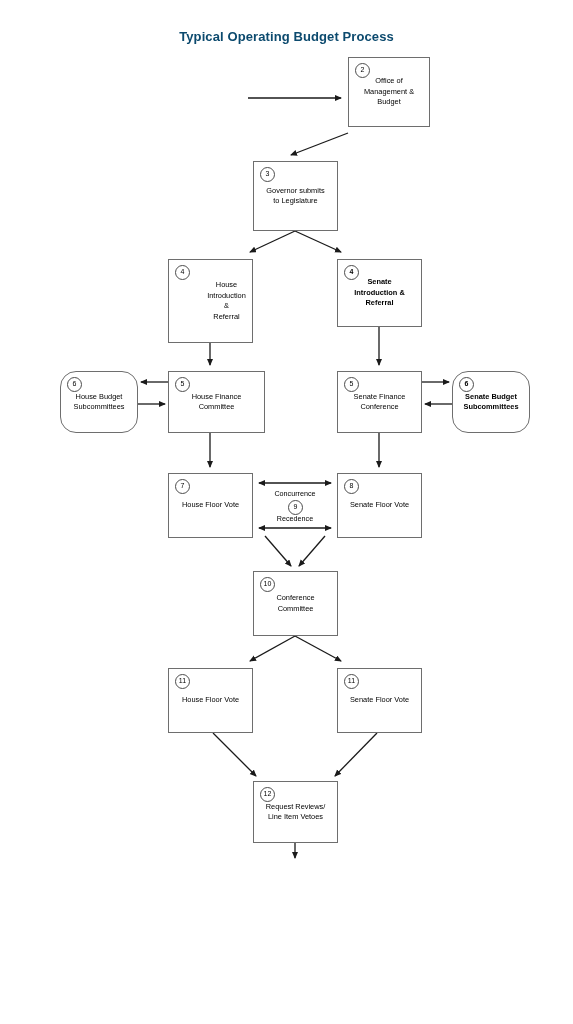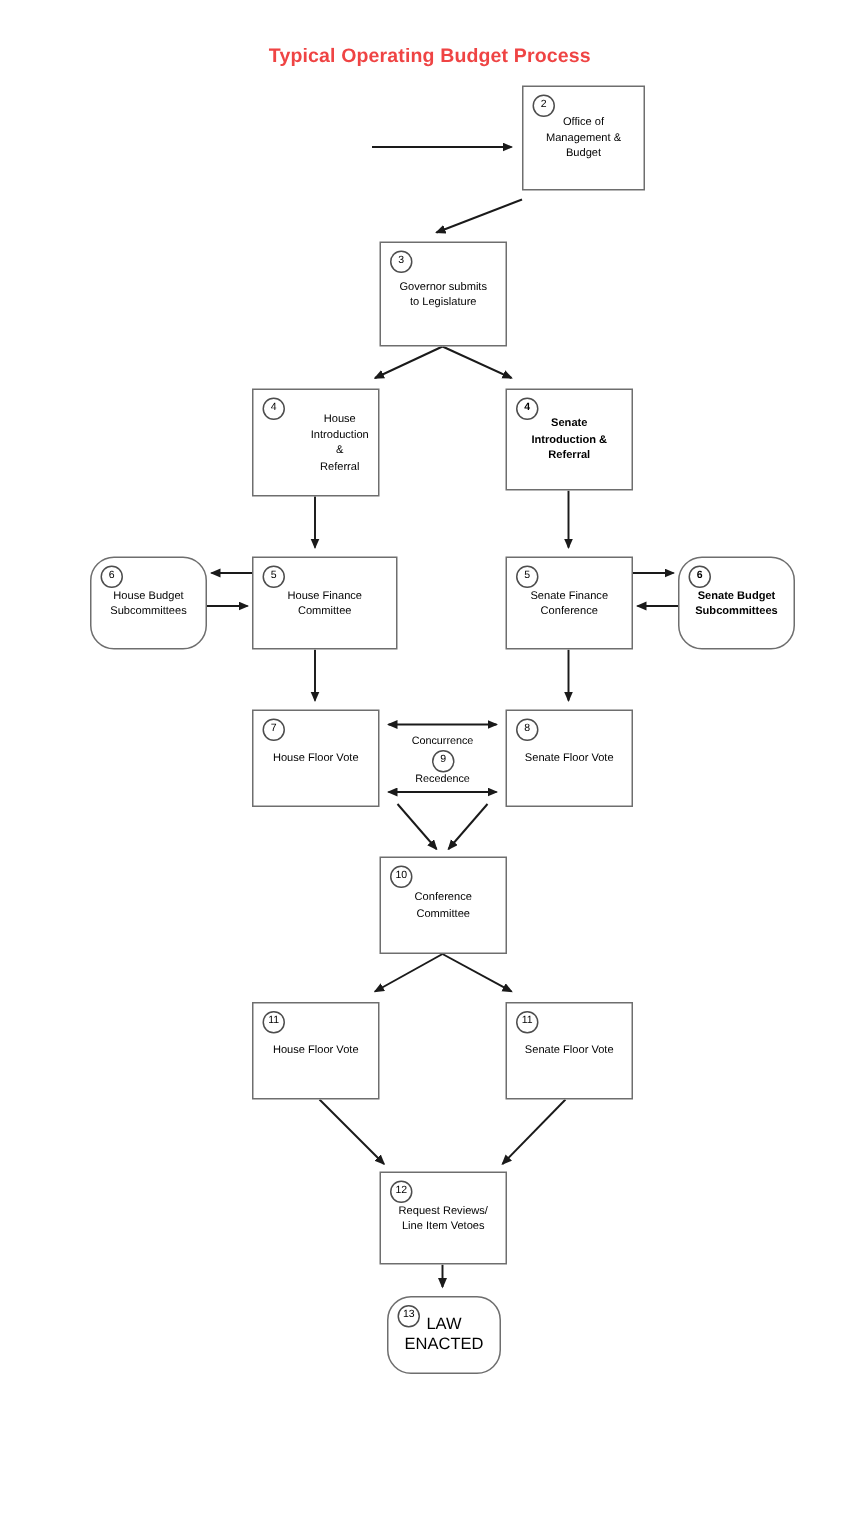--- a/index.html
+++ b/index.html
@@ -23,21 +23,21 @@
   }
   #title {
     position: absolute;
     left: 0;
     top: 29px;
     width: 573px;
     text-align: center;
     font-size: 13px;
     font-weight: bold;
     letter-spacing: 0.1px;
-    color: #ef4444;
+    color: #0c4a6e;
   }
   svg#edges {
     position: absolute;
     left: 0; top: 0;
     width: 573px;
     height: 1024px;
     pointer-events: none;
   }
   .node {
     position: absolute;
@@ -156,21 +156,21 @@
 Management &amp;
 Budget</span>
   </div>
 
   <div class="node" style="left:253px;top:161px;width:85px;height:70px;">
     <span class="badge">3</span>
     <span class="node-label">Governor submits
 to Legislature</span>
   </div>
 
-  <div class="node" style="left:168px;top:259px;width:85px;height:72px;padding-left:32px;">
+  <div class="node" style="left:168px;top:259px;width:85px;height:84px;padding-left:32px;">
     <span class="badge">4</span>
     <span class="node-label">House
 Introduction &amp;
 Referral</span>
   </div>
 
   <div class="node" style="left:337px;top:259px;width:85px;height:68px;font-weight:bold;">
     <span class="badge">4</span>
     <span class="node-label">Senate
 Introduction &amp;
@@ -230,19 +230,14 @@
     <span class="badge">11</span>
     <span class="node-label">Senate Floor Vote</span>
   </div>
 
   <div class="node" style="left:253px;top:781px;width:85px;height:62px;">
     <span class="badge">12</span>
     <span class="node-label">Request Reviews/
 Line Item Vetoes</span>
   </div>
 
-  <div class="node rounded" style="left:258px;top:864px;width:76px;height:52px;">
-    <span class="badge">13</span>
-    <span class="node-label big">LAW
-ENACTED</span>
-  </div>
 
 </div>
 
 </body></html>

